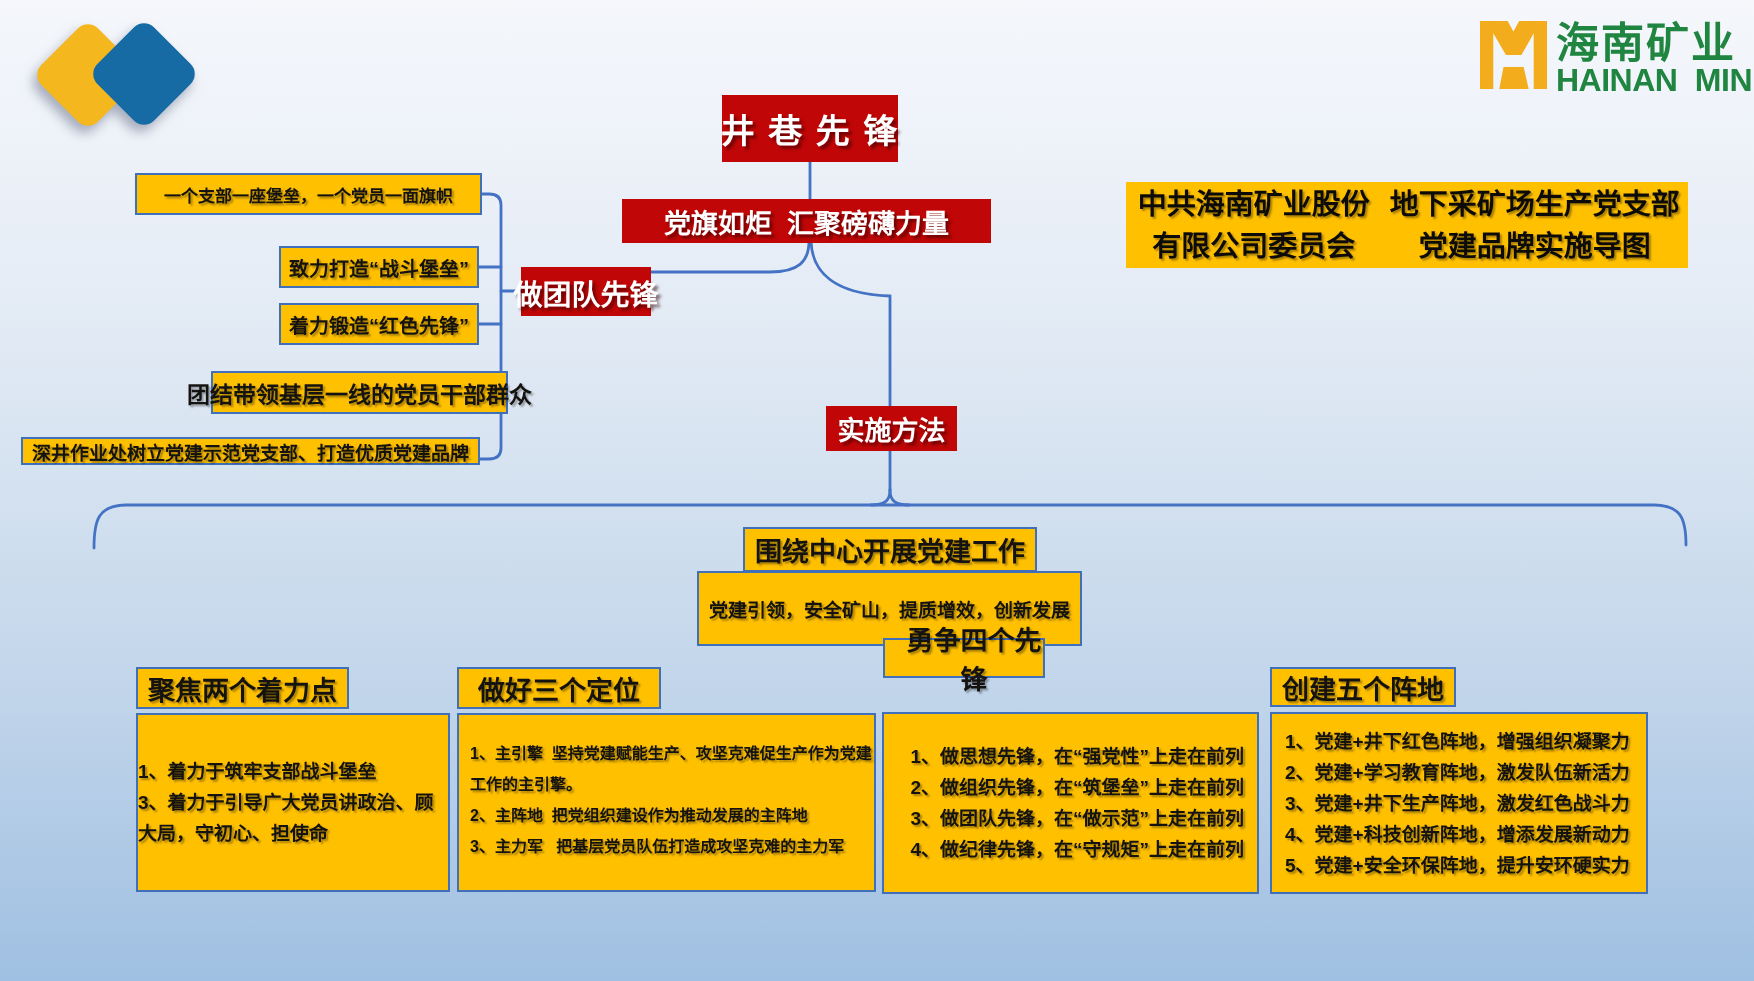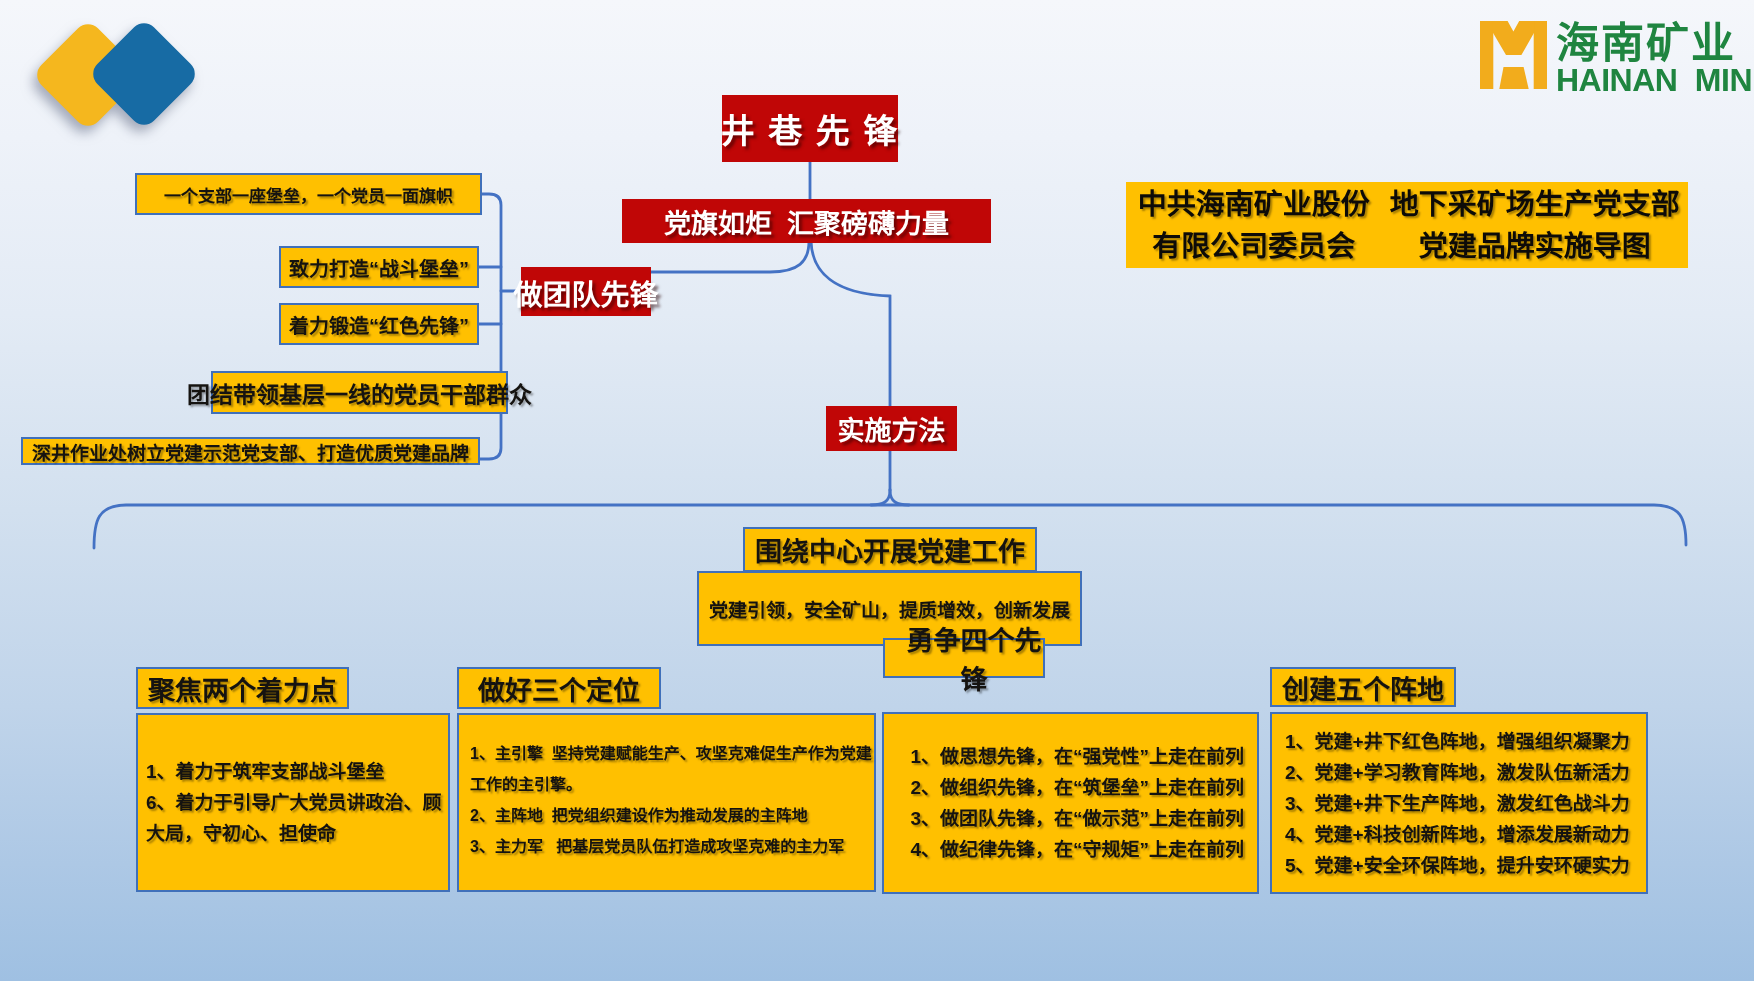--- a/index.html
+++ b/index.html
@@ -85,23 +85,23 @@
   <div class="node gold-node one-line" style="left:135px;top:173px;width:347px;height:42px;font-size:17px;">一个支部一座堡垒，一个党员一面旗帜</div>
   <div class="node gold-node one-line" style="left:279px;top:246px;width:200px;height:42px;font-size:20px;">致力打造“战斗堡垒”</div>
   <div class="node gold-node one-line" style="left:279px;top:303px;width:200px;height:42px;font-size:20px;">着力锻造“红色先锋”</div>
   <div class="node gold-node one-line" style="left:183px;top:371px;width:297px;height:43px;font-size:23px;margin-left:28px;">团结带领基层一线的党员干部群众</div>
   <div class="node gold-node one-line" style="left:21px;top:437px;width:459px;height:28px;font-size:19px;">深井作业处树立党建示范党支部、打造优质党建品牌</div>
 
   <div class="node gold-node" style="left:743px;top:527px;width:294px;height:45px;font-size:27px;">围绕中心开展党建工作</div>
   <div class="node gold-node" style="left:697px;top:571px;width:385px;height:75px;font-size:19px;">党建引领，安全矿山，提质增效，创新发展</div>
 
   <div class="node gold-node" style="left:136px;top:667px;width:213px;height:42px;font-size:27px;">聚焦两个着力点</div>
-  <div class="node gold-node col-body" style="left:136px;top:713px;width:314px;height:179px;padding:6px 2px 6px 8px;">
+  <div class="node gold-node col-body" style="left:136px;top:713px;width:314px;height:179px;padding:6px 2px 6px 0;">
     <div class="bline">1、着力于筑牢支部战斗堡垒</div>
-    <div class="bline">6、着力于引导广大党员讲政治、顾大局，守初心、担使命</div>
+    <div class="bline">3、着力于引导广大党员讲政治、顾大局，守初心、担使命</div>
   </div>
 
   <div class="node gold-node" style="left:457px;top:667px;width:204px;height:42px;font-size:27px;">做好三个定位</div>
   <div class="node gold-node col-body" style="left:457px;top:713px;width:419px;height:179px;padding:0 2px 6px 11px;font-size:16px;">
     <div class="bline">1、主引擎  坚持党建赋能生产、攻坚克难促生产作为党建工作的主引擎。</div>
     <div class="bline">2、主阵地  把党组织建设作为推动发展的主阵地</div>
     <div class="bline">3、主力军   把基层党员队伍打造成攻坚克难的主力军</div>
   </div>
 
   <div class="node gold-node" style="left:883px;top:638px;width:162px;height:40px;font-size:27px;padding-left:20px;">勇争四个先锋</div>

